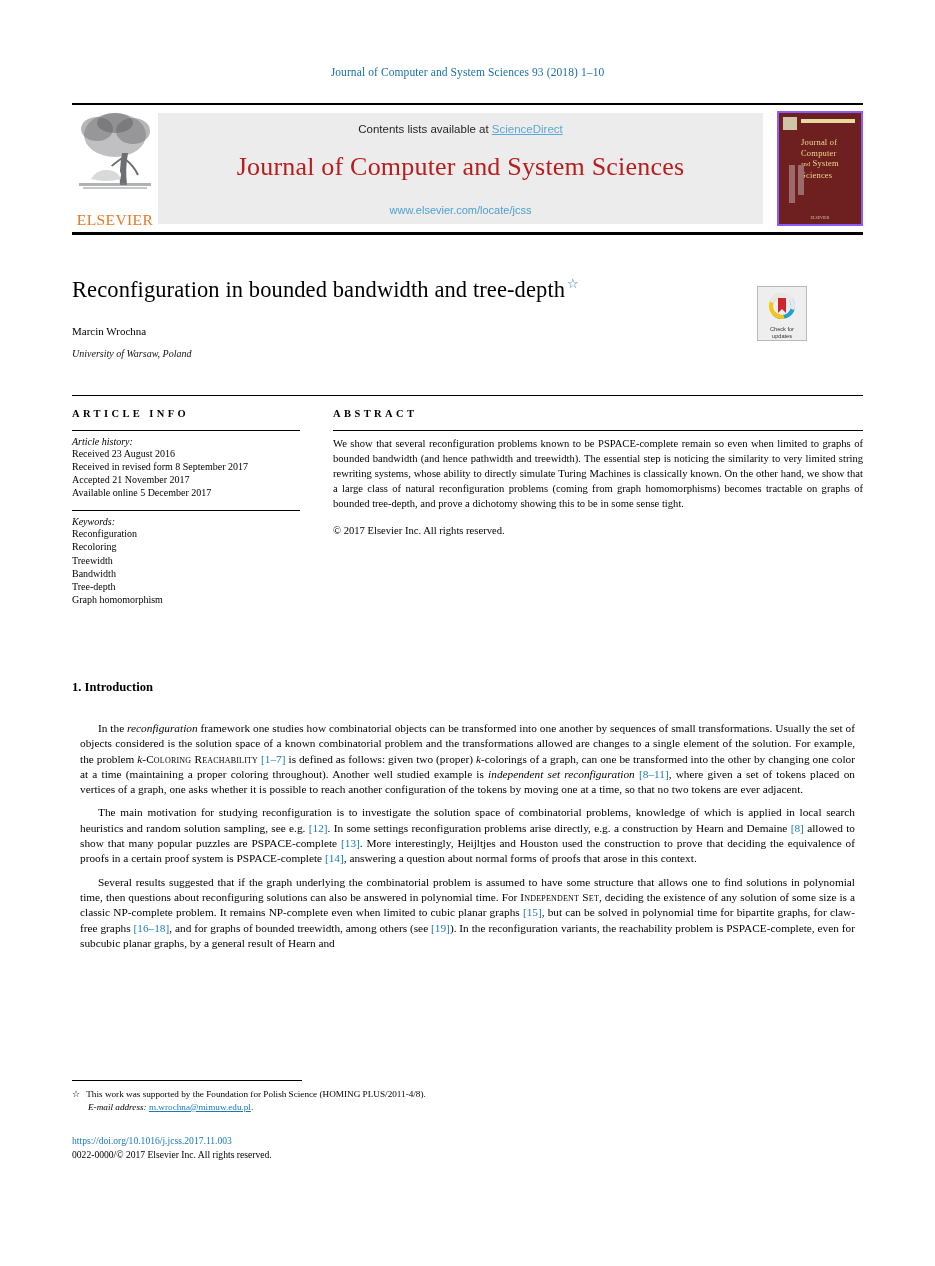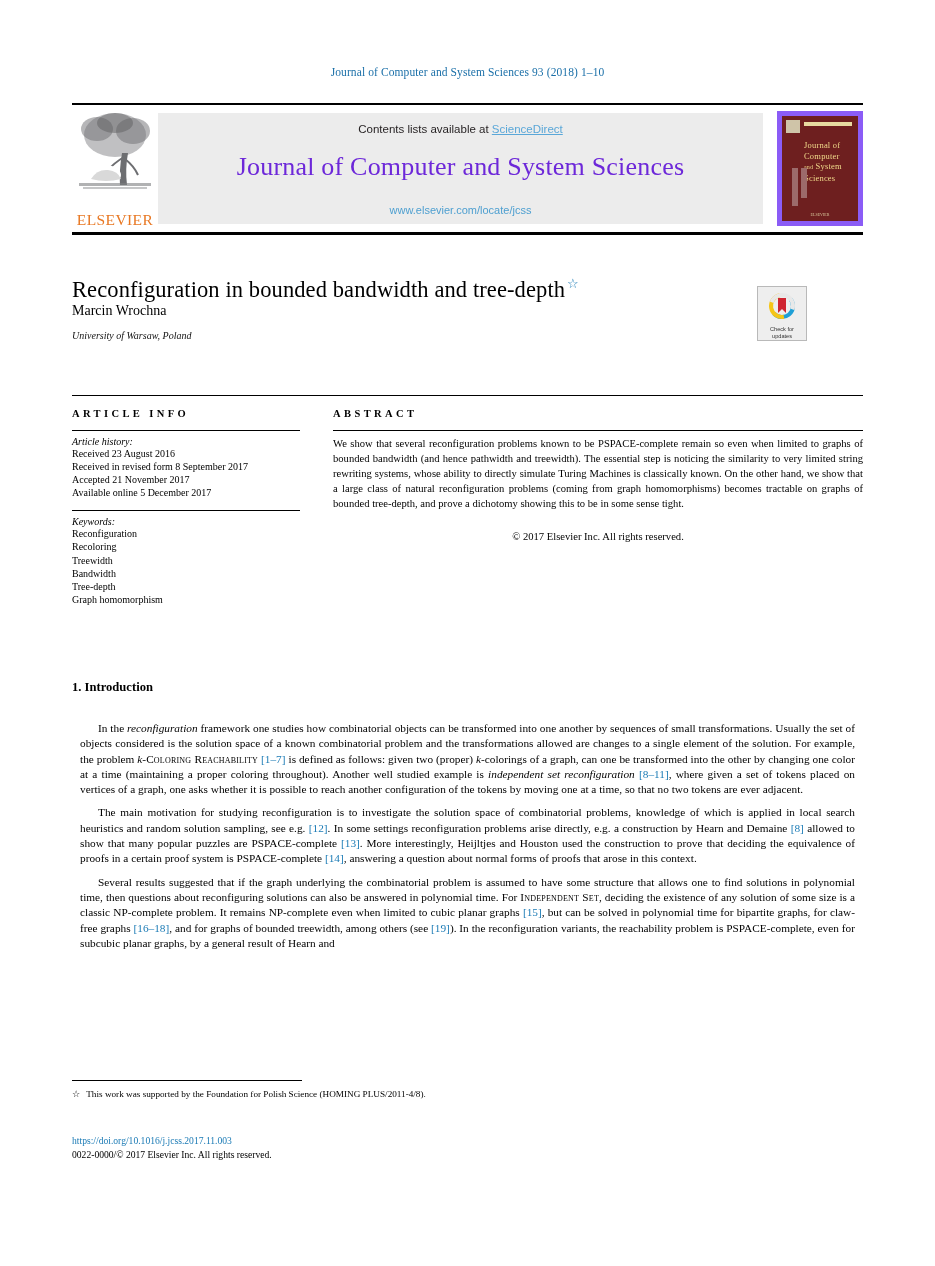--- a/index.html
+++ b/index.html
@@ -79,37 +79,37 @@
     font-family: "Liberation Sans", sans-serif;
     font-size: 11.5px;
     color: #231f20;
     padding-top: 10px;
   }
   .sd-link { color: #5aa7d8; }
   .journal-title {
     text-align: center;
     font-family: "Liberation Serif", serif;
     font-size: 26px;
-    color: #6d28d9;
+    color: #b91c1c;
     margin-top: 17px;
     letter-spacing: .2px;
   }
   .journal-url {
     text-align: center;
     font-family: "Liberation Sans", sans-serif;
     font-size: 11px;
     color: #4d9fd0;
     margin-top: 22px;
   }
   .cover-thumb {
     flex: 0 0 86px;
     width: 86px;
     margin: 4px 0 6px 14px;
     background: #6e1f1f;
-    border: 5px solid #8b5cf6;
+    border: 2px solid #8b5cf6;
     position: relative;
     box-sizing: border-box;
     overflow: hidden;
   }
   .cover-topbar {
     position: absolute;
     top: 6px; left: 22px; right: 6px;
     height: 4px;
     background: #e8d9a0;
   }
@@ -173,21 +173,22 @@
     letter-spacing: .1px;
   }
   .star-note {
     color: #1a7ab5;
     font-size: 13px;
     vertical-align: super;
     margin-left: 2px;
   }
   .author {
     font-family: "Liberation Serif", serif;
-    font-size: 14px;
+    font-size: 11px;
+    margin-top: 22px;
   }
   .affil {
     font-family: "Liberation Serif", serif;
     font-style: italic;
     font-size: 10px;
     margin-top: 11px;
     color: #111;
   }
   .crossmark {
     position: absolute;
@@ -254,22 +255,22 @@
   }
   .abs-p {
     font-size: 10.6px;
     line-height: 15px;
     text-align: justify;
     font-family: "Liberation Serif", serif;
     margin: 0;
   }
   .abs-copy {
     font-size: 10.6px;
-    text-align: center;
-    margin-top: 20px;
+    text-align: left;
+    margin-top: 14px;
     font-family: "Liberation Serif", serif;
   }
 
   
   .sect-head {
     position: absolute;
     top: 680px;
     left: 72px;
     font-size: 12.6px;
     font-weight: bold;
@@ -432,20 +433,21 @@
 
   <div class="body-text">
     <p>In the <em>reconfiguration</em> framework one studies how combinatorial objects can be transformed into one another by sequences of small transformations. Usually the set of objects considered is the solution space of a known combinatorial problem and the transformations allowed are changes to a single element of the solution. For example, the problem <em>k</em>-<span class="sc">Coloring Reachability</span> <span class="ref">[1–7]</span> is defined as follows: given two (proper) <em>k</em>-colorings of a graph, can one be transformed into the other by changing one color at a time (maintaining a proper coloring throughout). Another well studied example is <em>independent set reconfiguration</em> <span class="ref">[8–11]</span>, where given a set of tokens placed on vertices of a graph, one asks whether it is possible to reach another configuration of the tokens by moving one at a time, so that no two tokens are ever adjacent.</p>
     <p>The main motivation for studying reconfiguration is to investigate the solution space of combinatorial problems, knowledge of which is applied in local search heuristics and random solution sampling, see e.g. <span class="ref">[12]</span>. In some settings reconfiguration problems arise directly, e.g. a construction by Hearn and Demaine <span class="ref">[8]</span> allowed to show that many popular puzzles are PSPACE-complete <span class="ref">[13]</span>. More interestingly, Heijltjes and Houston used the construction to prove that deciding the equivalence of proofs in a certain proof system is PSPACE-complete <span class="ref">[14]</span>, answering a question about normal forms of proofs that arose in this context.</p>
     <p>Several results suggested that if the graph underlying the combinatorial problem is assumed to have some structure that allows one to find solutions in polynomial time, then questions about reconfiguring solutions can also be answered in polynomial time. For <span class="sc">Independent Set</span>, deciding the existence of any solution of some size is a classic NP-complete problem. It remains NP-complete even when limited to cubic planar graphs <span class="ref">[15]</span>, but can be solved in polynomial time for bipartite graphs, for claw-free graphs <span class="ref">[16–18]</span>, and for graphs of bounded treewidth, among others (see <span class="ref">[19]</span>). In the reconfiguration variants, the reachability problem is PSPACE-complete, even for subcubic planar graphs, by a general result of Hearn and</p>
   </div>
 
   <div class="foot-rule"></div>
   <div class="footnotes">
     <div class="fn-row"><span class="fn-star">☆</span><span>This work was supported by the Foundation for Polish Science (HOMING PLUS/2011-4/8).</span></div>
+    <div class="fn-row" style="padding-left:16px;text-indent:0;"><span class="fn-email-label">E-mail address:</span> <a class="link" href="#">m.wrochna@mimuw.edu.pl</a><span>.</span></div>
   </div>
 
   <div class="doi-block">
     <div class="doi-line">https://doi.org/10.1016/j.jcss.2017.11.003</div>
     <div>0022-0000/© 2017 Elsevier Inc. All rights reserved.</div>
   </div>
 
 </div>
 
 </body></html>

